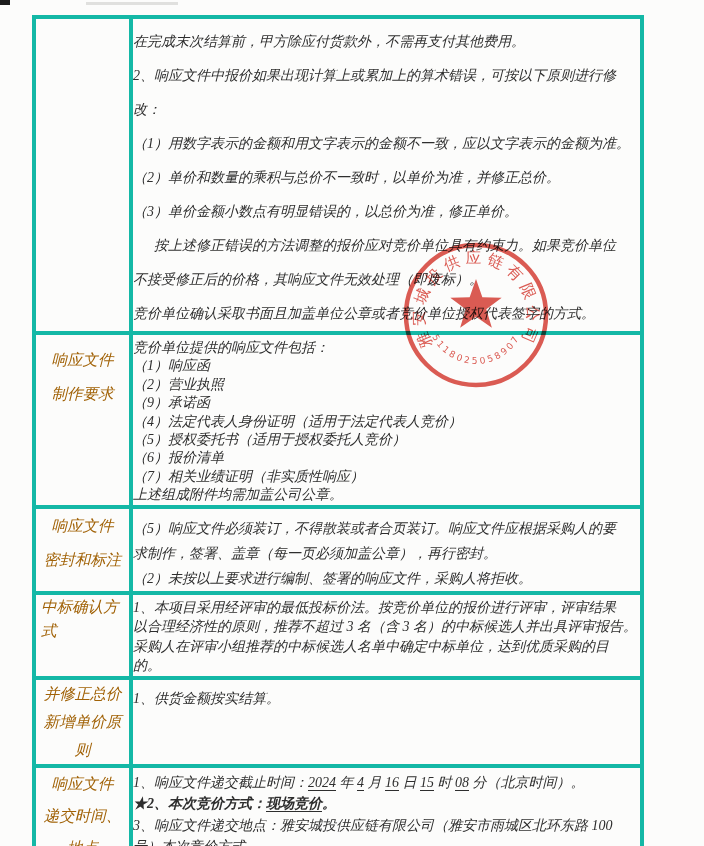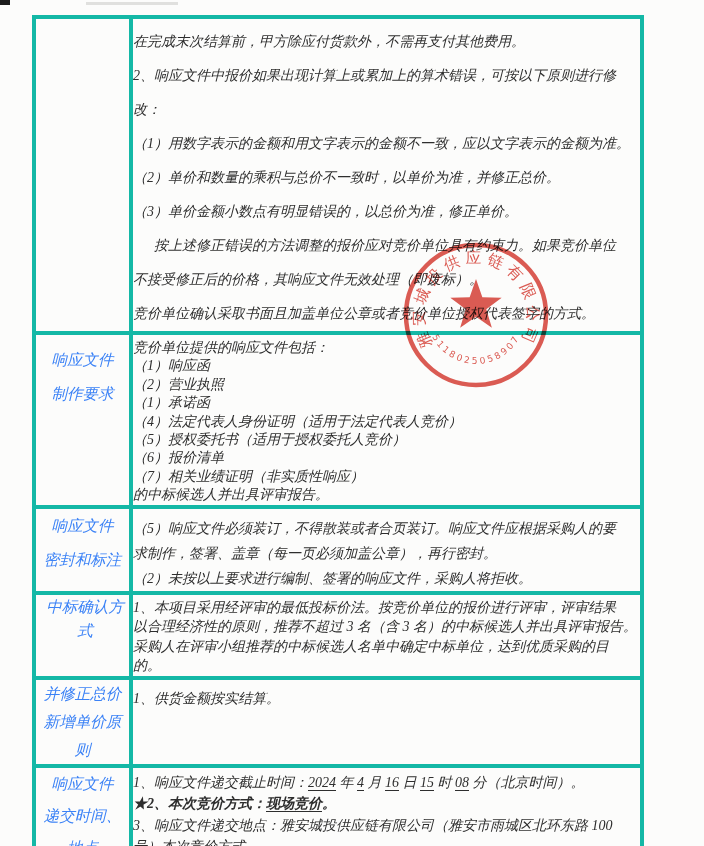--- a/index.html
+++ b/index.html
@@ -23,26 +23,26 @@
     border:4px solid #14b8a6;
     vertical-align:top;
     overflow:hidden;
     padding:0;
     font-style:italic;
   }
   
   td.hdr{
     vertical-align:middle;
     text-align:center;
-    font-size:15.5px;color:#3b82f6;
+    font-size:15.5px;color:#a16207;
     line-height:31px;
     padding:0 3px;
   }
   tr.r1 td.hdr{vertical-align:top;padding-top:8px;line-height:34px;}
-  tr.r3 td.hdr{text-align:center;padding-left:5px;line-height:24px;}
+  tr.r3 td.hdr{text-align:left;padding-left:5px;line-height:24px;}
   tr.r2 td.hdr{line-height:34px;}
   tr.r4 td.hdr{line-height:28px;}
   tr.r5 td.hdr{line-height:32px;}
 
   
   td.cnt{
     font-size:14px;color:#2e2e2e;
     padding-left:11px;padding-right:4px;
   }
   .c{white-space:pre;}
@@ -96,26 +96,26 @@
         </tr>
         <tr class="r1">
           <td class="hdr">
             <div class="hline">响应文件</div>
             <div class="hline">制作要求</div>
           </td>
           <td class="cnt">
             <div class="c">竞价单位提供的响应文件包括：</div>
             <div class="c">（1）响应函</div>
             <div class="c">（2）营业执照</div>
-            <div class="c">（1）承诺函</div>
+            <div class="c">（9）承诺函</div>
             <div class="c">（4）法定代表人身份证明（适用于法定代表人竞价）</div>
             <div class="c">（5）授权委托书（适用于授权委托人竞价）</div>
             <div class="c">（6）报价清单</div>
             <div class="c">（7）相关业绩证明（非实质性响应）</div>
-            <div class="c">的中标候选人并出具评审报告。</div>
+            <div class="c">上述组成附件均需加盖公司公章。</div>
           </td>
         </tr>
         <tr class="r2">
           <td class="hdr">
             <div class="hline">响应文件</div>
             <div class="hline">密封和标注</div>
           </td>
           <td class="cnt">
             <div class="c">（5）响应文件必须装订，不得散装或者合页装订。响应文件应根据采购人的要</div>
             <div class="c">求制作，签署、盖章（每一页必须加盖公章），再行密封。</div>

